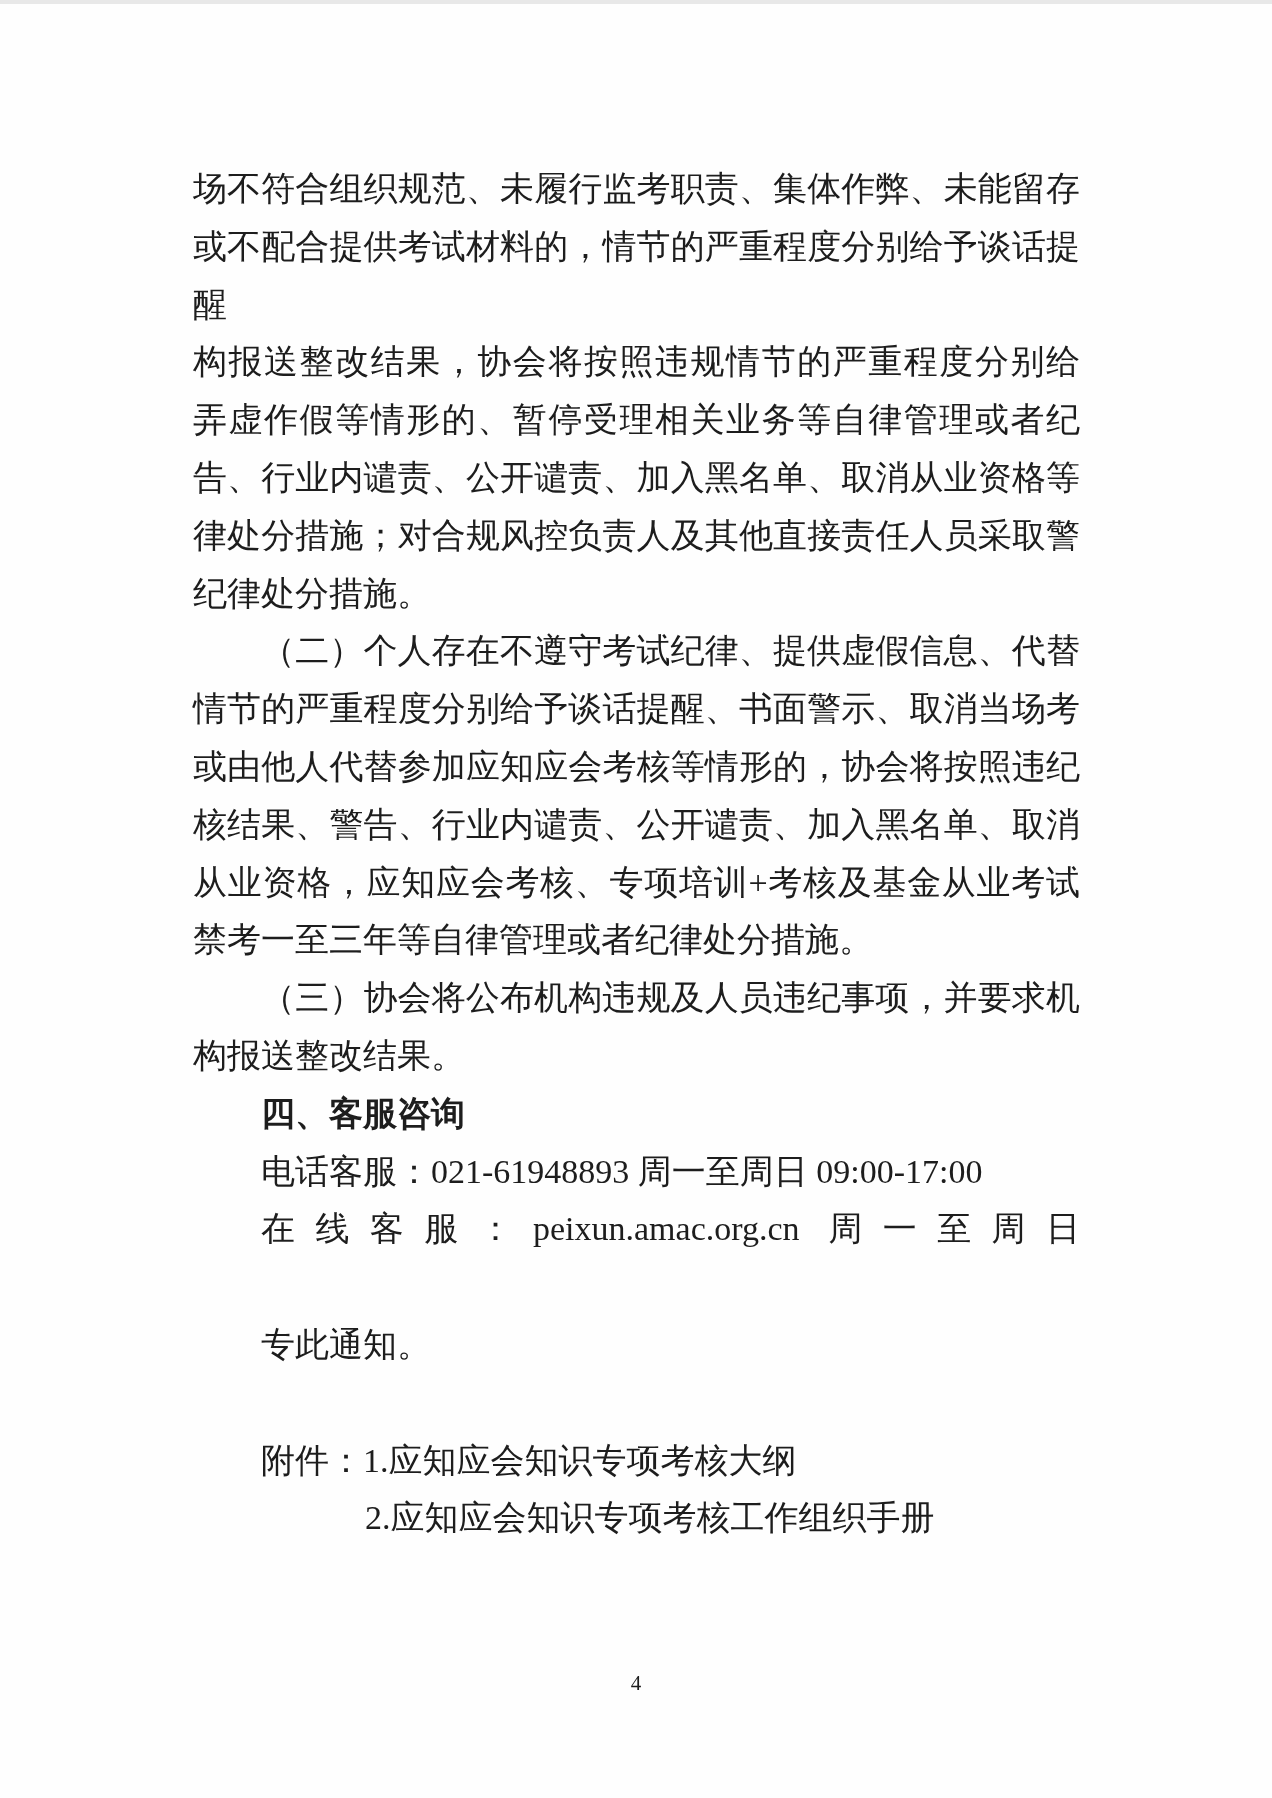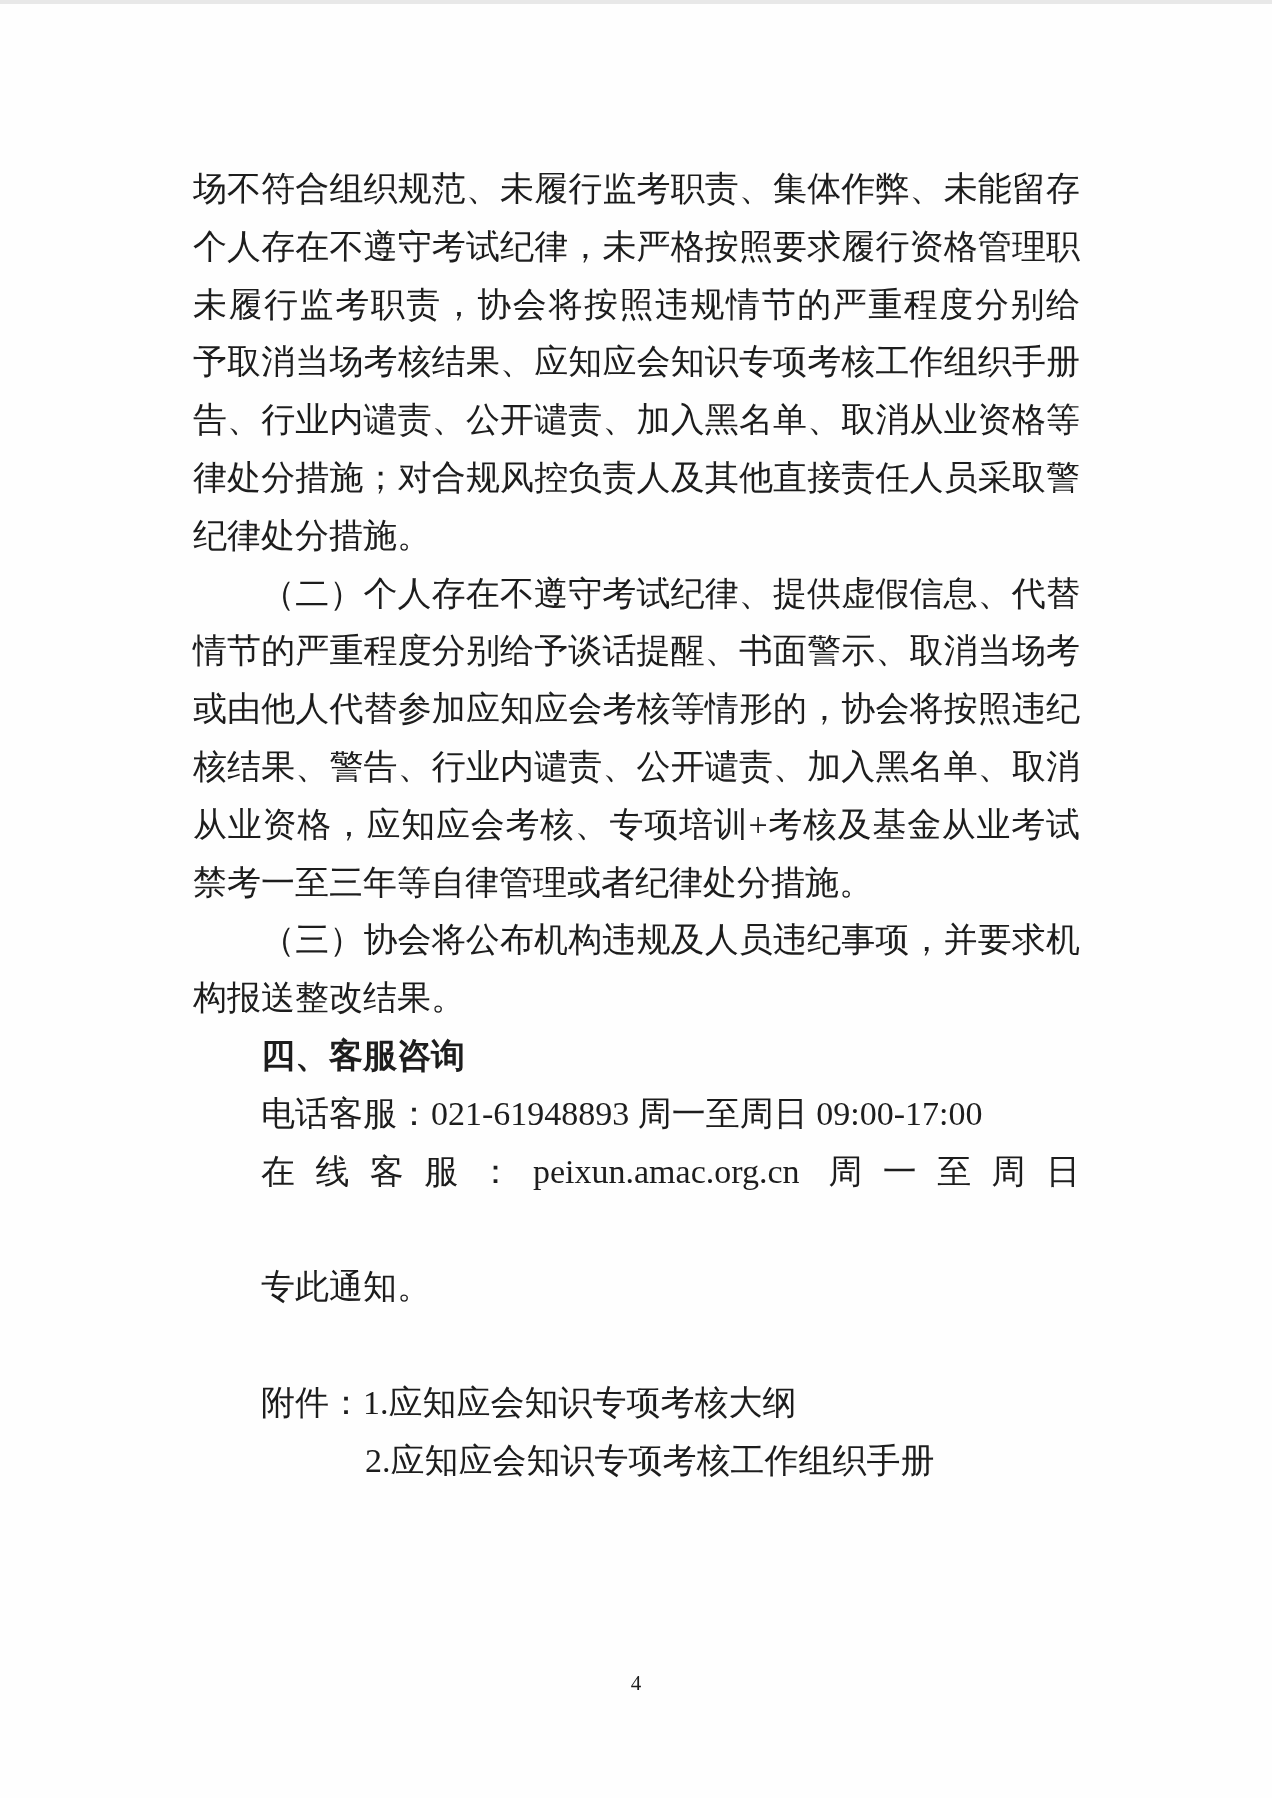--- a/index.html
+++ b/index.html
@@ -45,23 +45,23 @@
     line-height: 22px;
   }
 </style>
 </head>
 <body>
 
 <div class="page">
   <div class="content">
 
     <div class="line j">场不符合组织规范、未履行监考职责、集体作弊、未能留存</div>
-    <div class="line j">个人存在不遵守考试纪律，未严格按照要求履行资格管理职</div>
-    <div class="line j">未履行监考职责，协会将按照违规情节的严重程度分别给</div>
-    <div class="line j">予取消当场考核结果、应知应会知识专项考核工作组织手册</div>
+    <div class="line j">或不配合提供考试材料的，情节的严重程度分别给予谈话提醒</div>
+    <div class="line j">构报送整改结果，协会将按照违规情节的严重程度分别给</div>
+    <div class="line j">弄虚作假等情形的、暂停受理相关业务等自律管理或者纪</div>
     <div class="line j">告、行业内谴责、公开谴责、加入黑名单、取消从业资格等</div>
     <div class="line j">律处分措施；对合规风控负责人及其他直接责任人员采取警</div>
     <div class="line">纪律处分措施。</div>
 
     <div class="line j ind2">（二）个人存在不遵守考试纪律、提供虚假信息、代替</div>
     <div class="line j">情节的严重程度分别给予谈话提醒、书面警示、取消当场考</div>
     <div class="line j">或由他人代替参加应知应会考核等情形的，协会将按照违纪</div>
     <div class="line j">核结果、警告、行业内谴责、公开谴责、加入黑名单、取消</div>
     <div class="line j">从业资格，应知应会考核、专项培训+考核及基金从业考试</div>
     <div class="line">禁考一至三年等自律管理或者纪律处分措施。</div>

